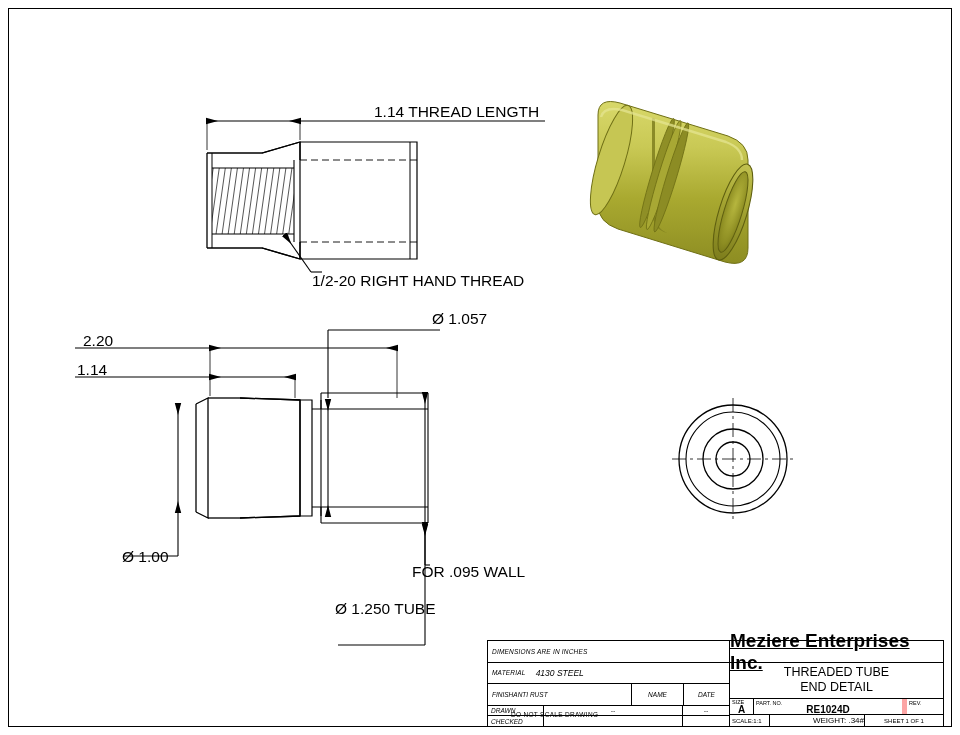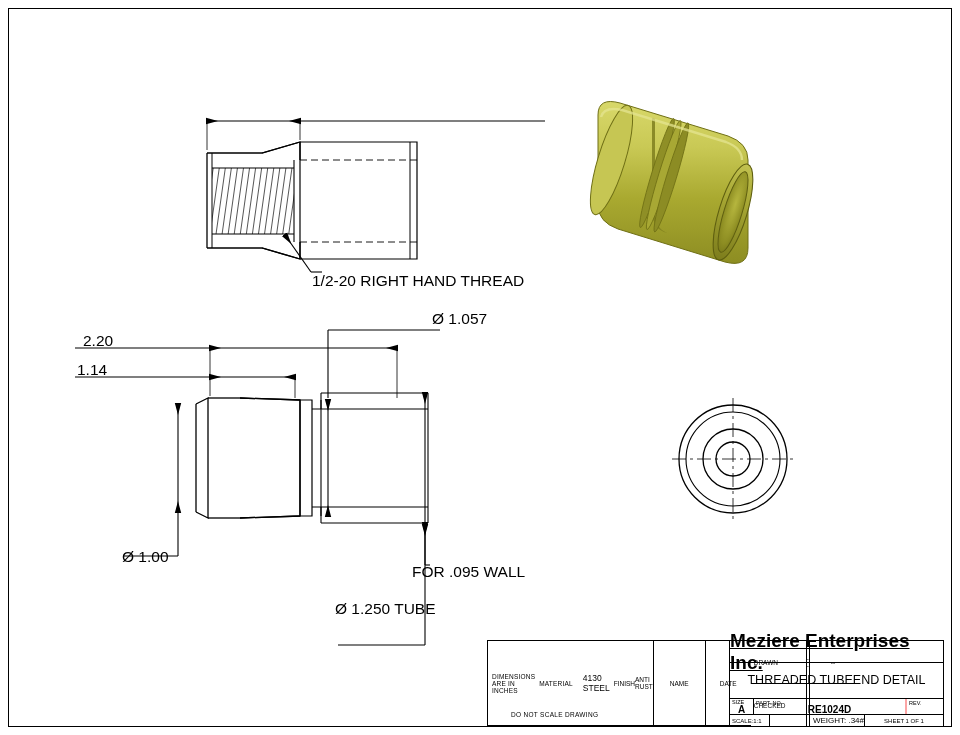--- a/index.html
+++ b/index.html
@@ -48,22 +48,23 @@
     border: 1.2px solid #000;
     box-sizing: border-box;
     display: flex;
     background: #fff;
   }
   #tb-left {
     width: 242px;
     border-right: 1.2px solid #000;
     box-sizing: border-box;
     display: flex;
-    flex-direction: row;
+    flex-direction: column;
     font-size: 6.5px;
+    font-style: italic;
   }
   .tbl-row {
     border-bottom: 1px solid #000;
     box-sizing: border-box;
     display: flex;
     align-items: center;
     flex: 1;
     padding-left: 4px;
   }
   .tbl-row:last-child { border-bottom: none; }
@@ -94,42 +95,42 @@
     justify-content: center;
     font-size: 19px;
     font-weight: bold;
     box-sizing: border-box;
     text-decoration: underline;
   }
   #tb-title {
     height: 37px;
     border-bottom: 1.2px solid #000;
     display: flex;
-    flex-direction: row;
+    flex-direction: column;
     align-items: center;
     justify-content: center;
     font-size: 12.5px;
     box-sizing: border-box;
     line-height: 1.25;
   }
   #tb-partrow {
     height: 17px;
     display: flex;
     border-bottom: 1.2px solid #000;
     box-sizing: border-box;
     font-size: 6px;
   }
   #tb-partrow .size {
     width: 24px; border-right: 1px solid #000; box-sizing: border-box;
     display:flex; flex-direction:column; align-items:center; justify-content:flex-start;
   }
   #tb-partrow .size .cap { font-size: 5.5px; align-self:flex-start; padding-left:2px;}
   #tb-partrow .size .v { font-size: 10px; font-weight:bold; line-height:.9;}
   #tb-partrow .partno {
-    flex: 1; border-right: 2px solid #fca5a5; box-sizing:border-box; position:relative;
+    flex: 1; border-right: 5px solid #fca5a5; box-sizing:border-box; position:relative;
   }
   #tb-partrow .partno .cap { position:absolute; left:2px; top:1px; font-size:5.5px;}
   #tb-partrow .partno .v { position:absolute; left:50%; transform:translateX(-50%); top:5px; font-size:10px; font-weight:bold;}
   #tb-partrow .rev { width: 36px; box-sizing:border-box; position:relative;}
   #tb-partrow .rev .cap { position:absolute; left:2px; top:1px; font-size:5.5px;}
   #tb-bottom {
     height: 11px;
     display: flex;
     font-size: 6px;
     box-sizing: border-box;
@@ -290,20 +291,21 @@
       <circle cx="733" cy="459" r="54" fill="none" stroke="#000" stroke-width="1.3"></circle>
       <circle cx="733" cy="459" r="47" fill="none" stroke="#000" stroke-width="1.1"></circle>
       <circle cx="733" cy="459" r="30" fill="none" stroke="#000" stroke-width="1.3"></circle>
       <circle cx="733" cy="459" r="17" fill="none" stroke="#000" stroke-width="1.3"></circle>
 
       <path d="M733,398 L733,520" stroke="#000" stroke-width="0.8" stroke-dasharray="14,4,3,4"></path>
       <path d="M672,459 L794,459" stroke="#000" stroke-width="0.8" stroke-dasharray="14,4,3,4"></path>
     </g>
   </svg>
 
+  <div class="lbl dim-lg" style="left:374px; top:103px;">1.14 THREAD LENGTH</div>
 
   <div class="lbl dim-lg" style="left:312px; top:272px;">1/2-20 RIGHT HAND THREAD</div>
 
   <div class="lbl dim-lg" style="left:83px; top:332px;">2.20</div>
 
   <div class="lbl dim-lg" style="left:77px; top:361px;">1.14</div>
 
   <div class="lbl dim-lg" style="left:432px; top:310px;">Ø 1.057</div>
 
   <div class="lbl dim-lg" style="left:122px; top:548px;">Ø 1.00</div>

